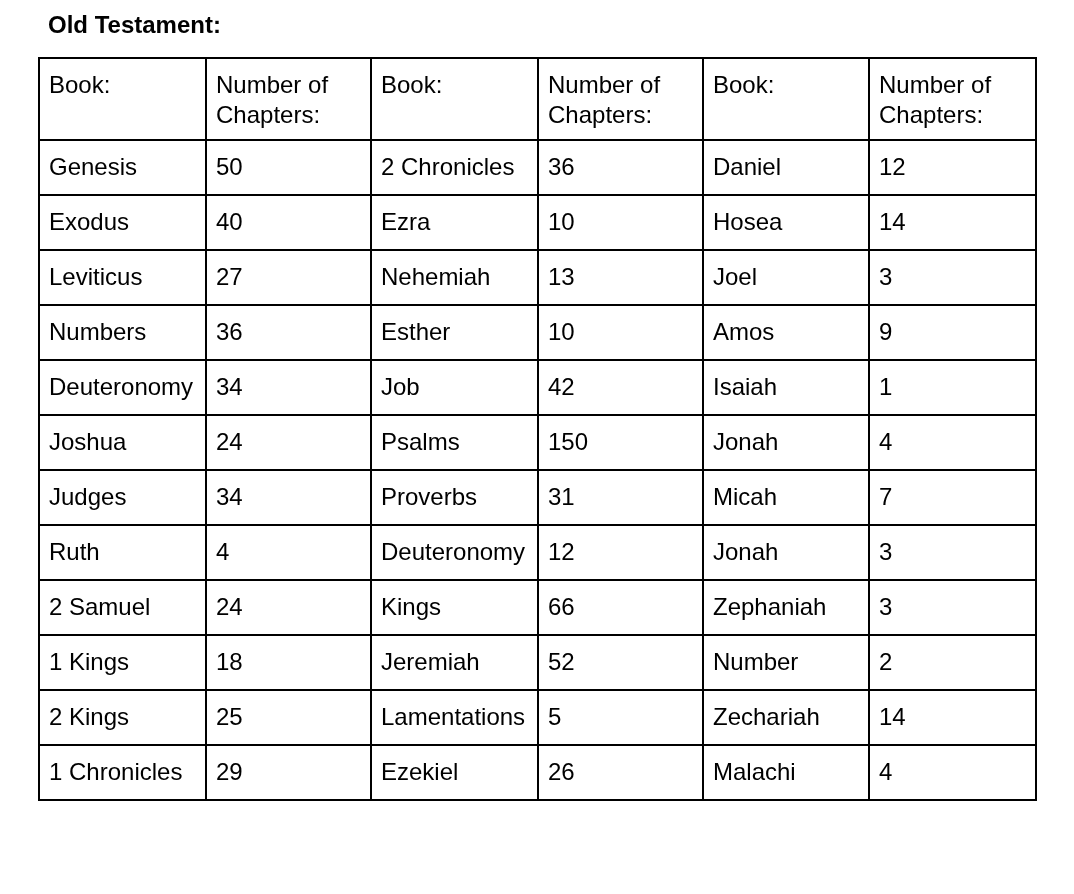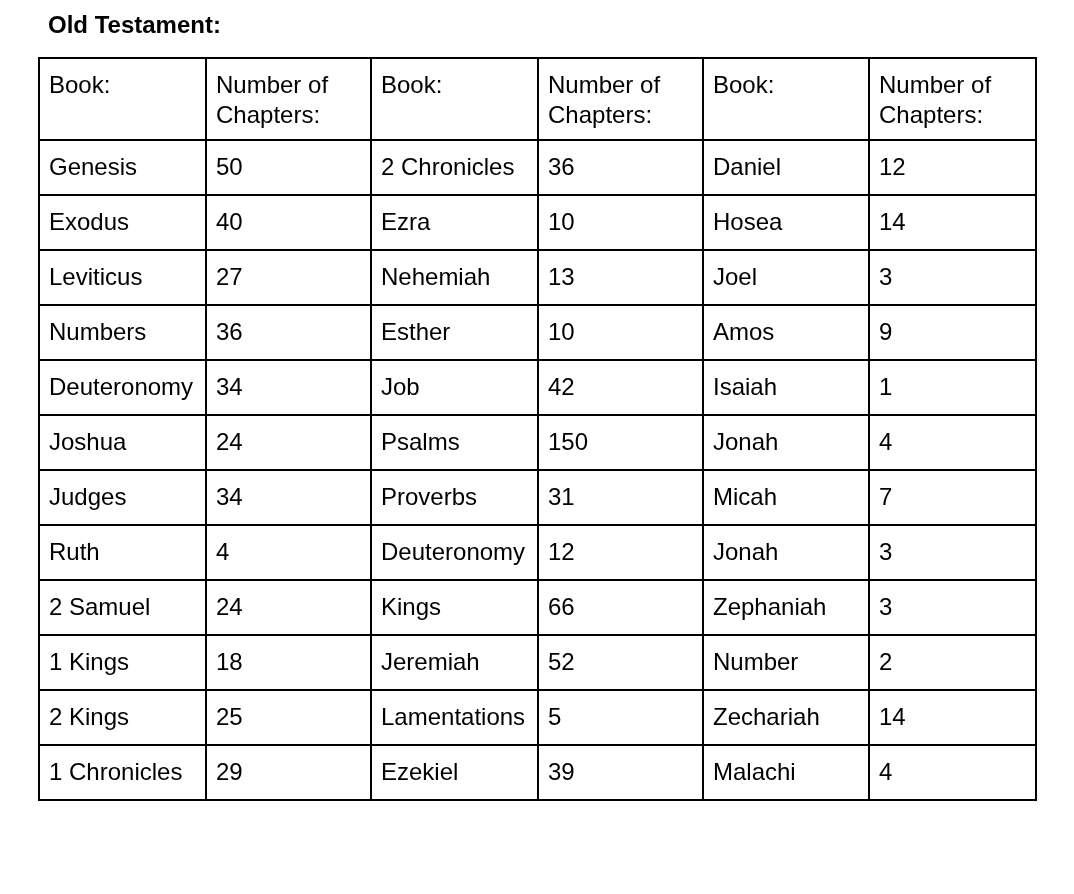--- a/index.html
+++ b/index.html
@@ -161,20 +161,20 @@
           <td>25</td>
           <td>Lamentations</td>
           <td>5</td>
           <td>Zechariah</td>
           <td>14</td>
         </tr>
         <tr>
           <td>1 Chronicles</td>
           <td>29</td>
           <td>Ezekiel</td>
-          <td>39</td>
+          <td>26</td>
           <td>Malachi</td>
           <td>4</td>
         </tr>
       </tbody>
   </table>
 
 </div>
 
 </body></html>

